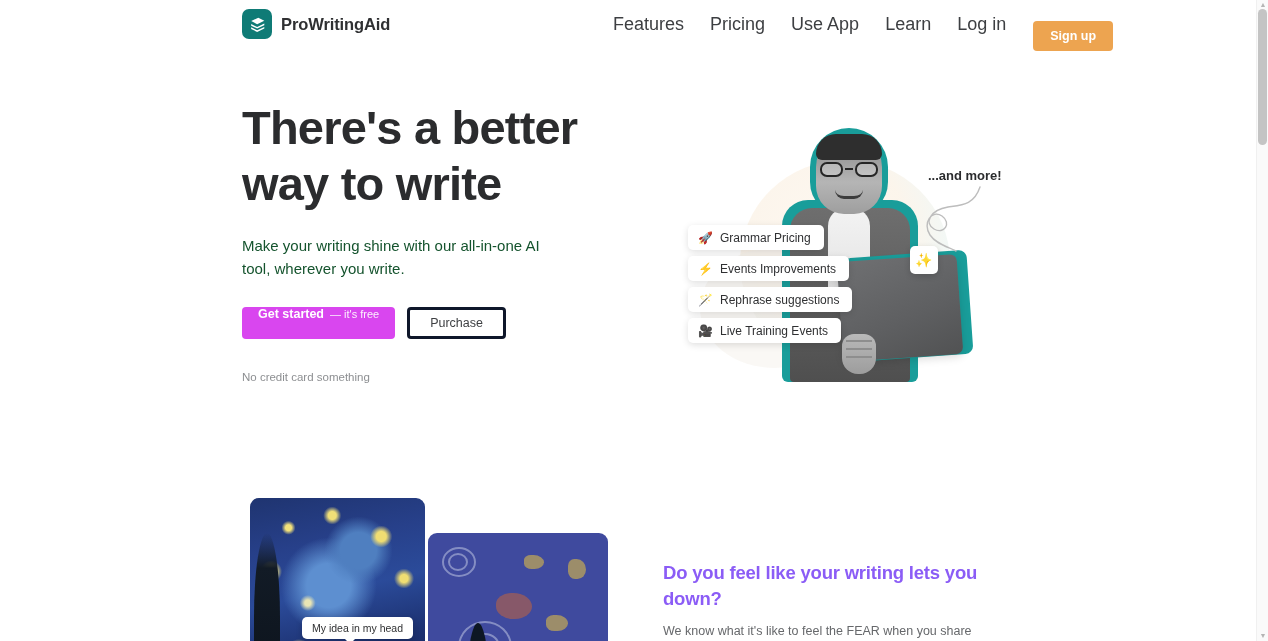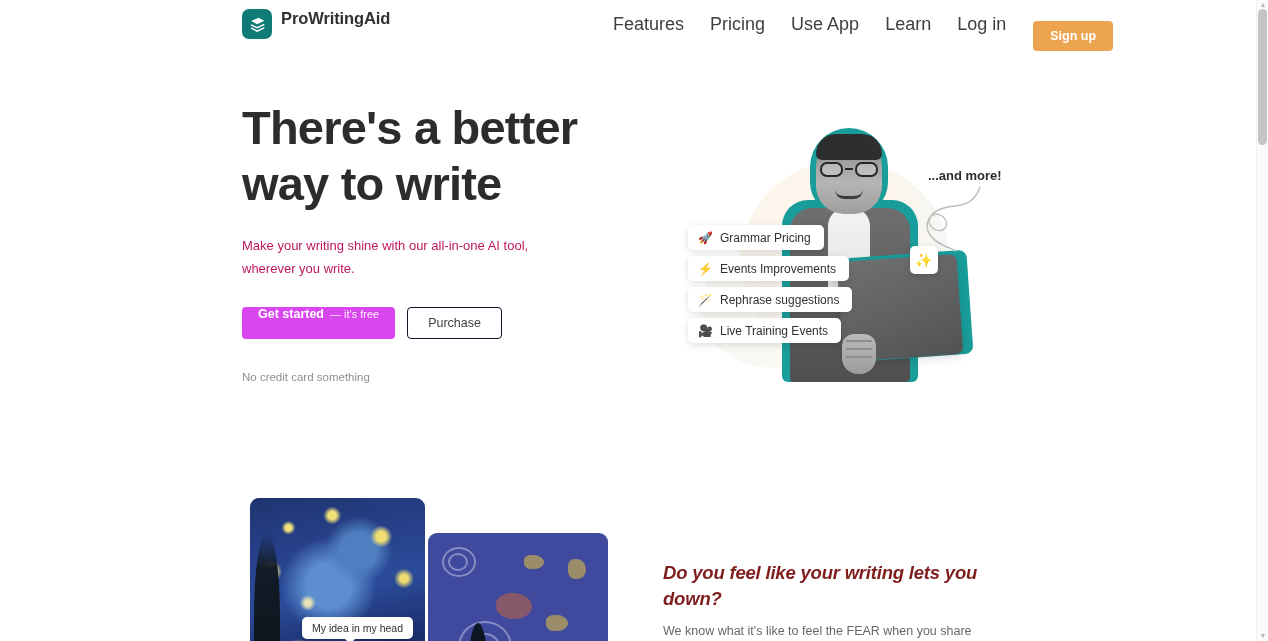--- a/index.html
+++ b/index.html
@@ -71,21 +71,21 @@
     background: #ffffff;
     display: flex;
     align-items: center;
   }
 
   .brand {
     position: absolute;
     left: 242px;
     top: 9px;
     display: flex;
-    align-items: flex-start;
+    align-items: center;
     gap: 9px;
     text-decoration: none;
   }
   .brand-mark {
     width: 30px; height: 30px;
     border-radius: 7px;
     background: #0f7b76;
     display: flex;
     align-items: center;
     justify-content: center;
@@ -140,23 +140,23 @@
   }
   .hero-title {
     font-size: 47px;
     line-height: 56px;
     font-weight: 700;
     color: #2b2c2e;
     letter-spacing: -0.8px;
   }
   .hero-sub {
     margin-top: 22px;
-    font-size: 13px;
+    font-size: 15px;
     line-height: 23px;
-    color: #be185d;
+    color: #14532d;
     width: 330px;
   }
   .hero-actions {
     margin-top: 27px;
     display: flex;
     align-items: center;
     gap: 12px;
   }
   .btn-primary {
     background: #d946ef;
@@ -175,21 +175,21 @@
     white-space: nowrap;
   }
   .btn-primary .free-tag {
     font-weight: 400;
     font-size: 11px;
     opacity: 0.92;
   }
   .btn-outline {
     background: #ffffff;
     color: #3d3f42;
-    border: 1px solid #0f172a;
+    border: 3px solid #0f172a;
     border-radius: 4px;
     height: 32px;
     padding: 0 20px;
     font-size: 12.5px;
     cursor: pointer;
     font-family: "Liberation Sans", sans-serif;
     white-space: nowrap;
   }
   .no-card {
     margin-top: 32px;
@@ -439,24 +439,23 @@
 
   .lower-copy {
     position: absolute;
     left: 663px;
     top: 560px;
     width: 360px;
   }
   .lower-title {
     font-size: 18.5px;
     font-weight: 700;
-    color: #7f1d1d;
+    color: #8b5cf6;
     line-height: 26px;
     letter-spacing: -0.2px;
-    font-style: italic;
   }
   .lower-body {
     margin-top: 10px;
     font-size: 12.5px;
     line-height: 19px;
     color: #66686b;
   }
 </style>
 </head>
 <body>

